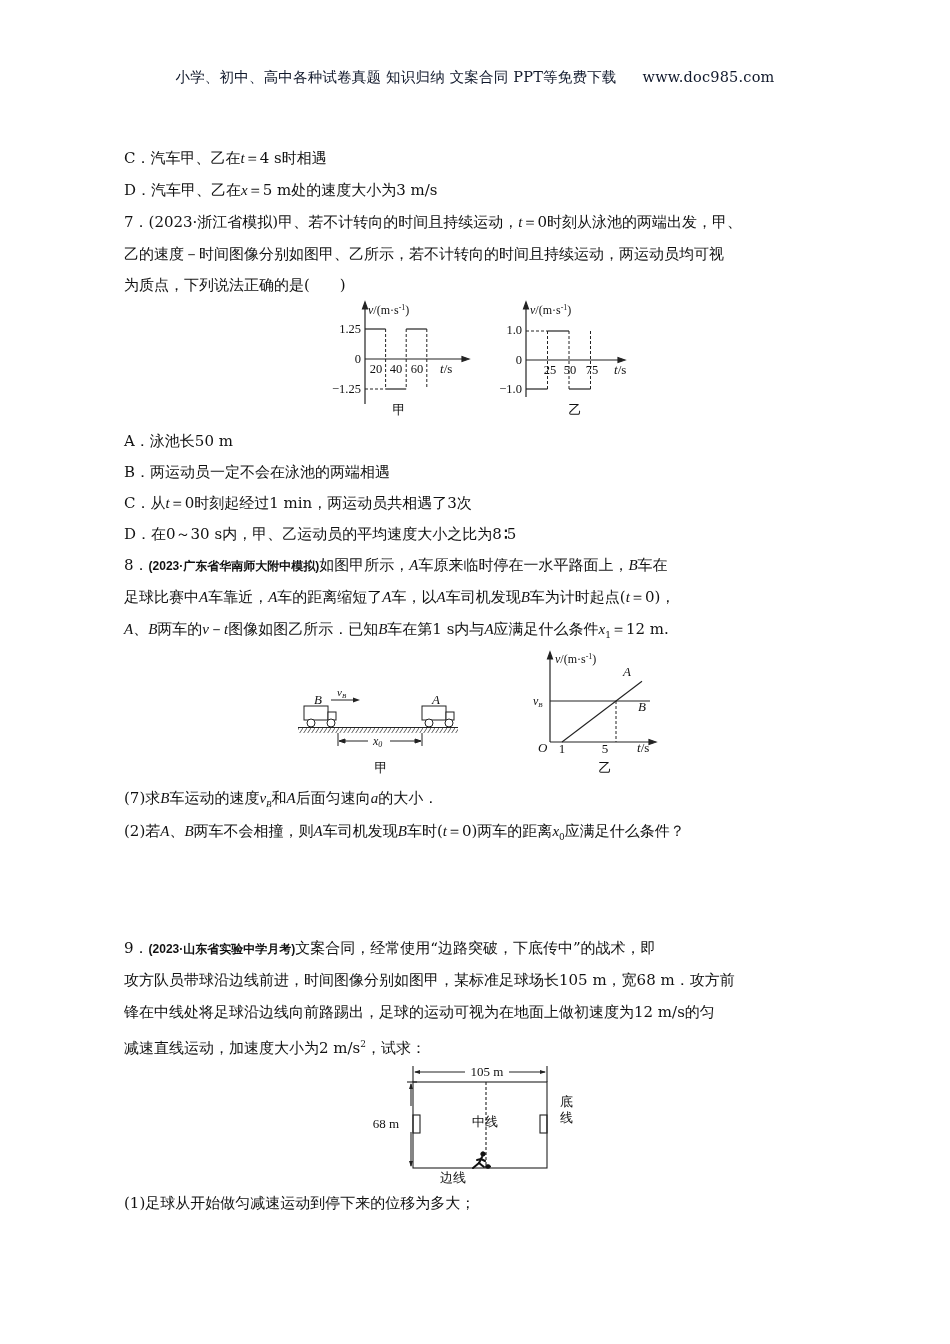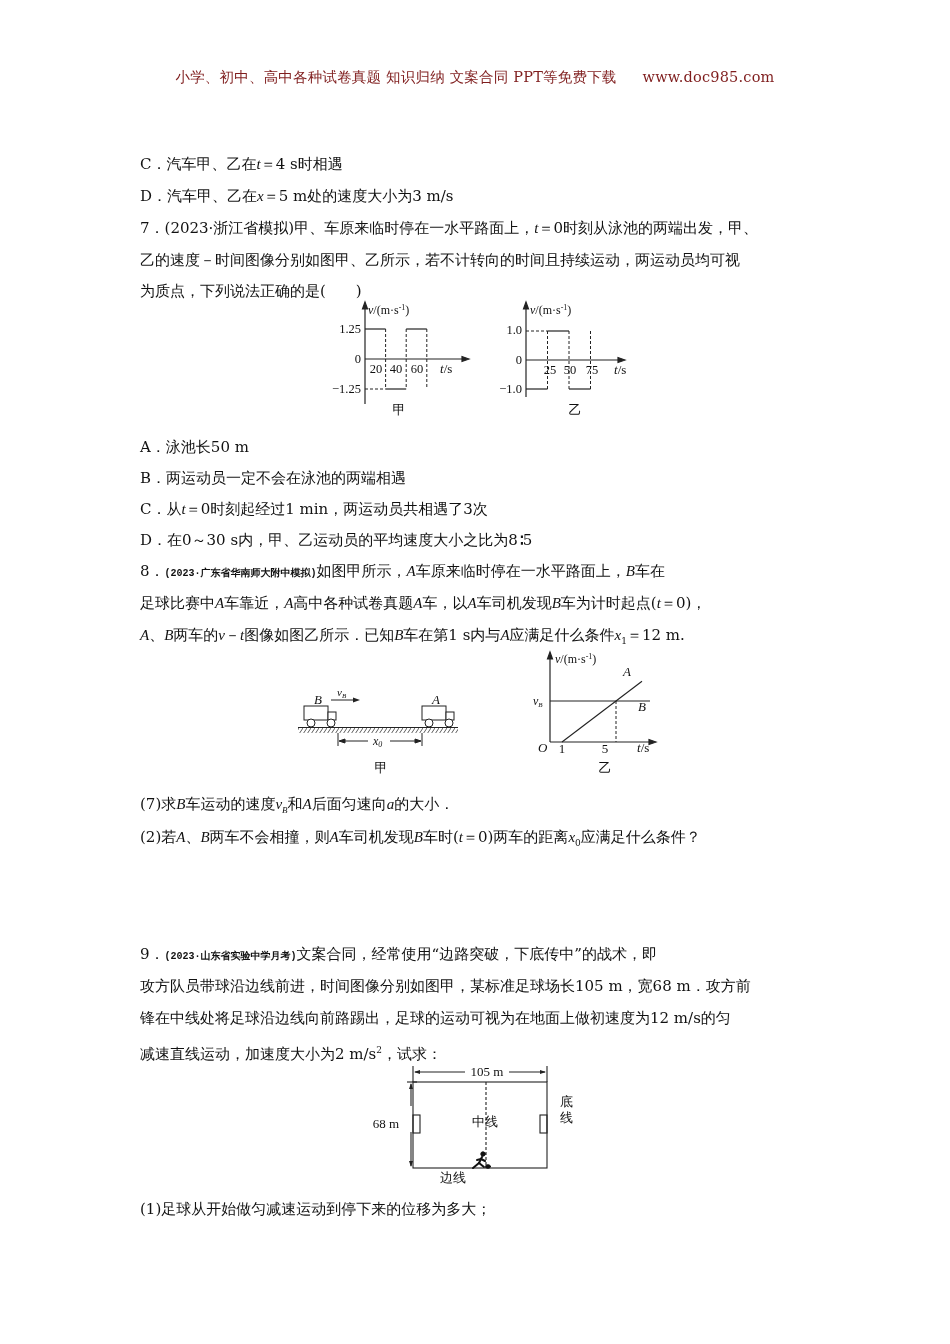--- a/index.html
+++ b/index.html
@@ -3,50 +3,50 @@
 <meta charset="utf-8">
 <style>
   html, body { margin: 0; padding: 0; background: #ffffff; }
   body {
     width: 950px; height: 1344px; position: relative; overflow: hidden;
     font-family: "DejaVu Serif", "Liberation Serif", serif;
     color: #111; font-size: 15px;
   }
   .hdr {
     position: absolute; top: 68px; left: 0; width: 950px; text-align: center;
-    font-size: 14.5px; letter-spacing: 0.2px; color: #7f1d1d;
+    font-size: 14.5px; letter-spacing: 0.2px; color: #0f172a;
   }
   .hdr .gap { display: inline-block; width: 26px; }
   .line {
-    position: absolute; left: 140px; width: 680px; white-space: nowrap;
-    font-size: 15px; line-height: 28px;
+    position: absolute; left: 124px; width: 680px; white-space: nowrap;
+    font-size: 15px; line-height: 16px;
   }
   .it { font-style: italic; font-family: "Liberation Serif", serif; }
-  .bold { font-weight: bold; font-family: Liberation Mono, monospace; font-size: 10px; }
+  .bold { font-weight: bold; font-family: Liberation Sans, sans-serif; font-size: 12px; }
   sub, sup { font-size: 9px; }
   svg { position: absolute; overflow: visible; }
   svg text { font-family: "Liberation Serif", serif; fill: #111; }
   .fig-cap { font-family: "DejaVu Serif", serif; font-size: 13px; }
 </style>
 </head>
 <body>
 
 <div class="hdr">
   <span>小学、初中、高中各种试卷真题  知识归纳  文案合同  PPT等免费下载</span><span class="gap"></span><span>www.doc985.com</span>
 </div>
 
 <div class="line" style="top:150px">
   <span>C．</span><span>汽车甲、乙在</span><span class="it">t</span><span>＝4 s时相遇</span>
 </div>
 <div class="line" style="top:182px">
   <span>D．</span><span>汽车甲、乙在</span><span class="it">x</span><span>＝5 m处的速度大小为3 m/s</span>
 </div>
 
 <div class="line" style="top:214px">
-  <span>7．</span><span>(2023·浙江省模拟)</span><span>甲、车原来临时停在一水平路面上，</span><span class="it">t</span><span>＝0时刻从泳池的两端出发，甲、</span>
+  <span>7．</span><span>(2023·浙江省模拟)</span><span>甲、若不计转向的时间且持续运动，</span><span class="it">t</span><span>＝0时刻从泳池的两端出发，甲、</span>
 </div>
 <div class="line" style="top:246px">乙的速度－时间图像分别如图甲、乙所示，若不计转向的时间且持续运动，两运动员均可视</div>
 <div class="line" style="top:277px">为质点，下列说法正确的是(　　)</div>
 
 <svg style="left:320px;top:300px" width="170" height="122">
   <g stroke="#222" stroke-width="1.2" fill="none">
     <line x1="45" y1="104" x2="45" y2="6"></line>
     <polygon points="45,2 42.5,9 47.5,9" fill="#222"></polygon>
     <line x1="45" y1="59" x2="145" y2="59"></line>
     <polygon points="149,59 142,56.5 142,61.5" fill="#222"></polygon>
@@ -102,21 +102,21 @@
 
 <div class="line" style="top:433px"><span>A．</span><span>泳池长50 m</span></div>
 <div class="line" style="top:464px"><span>B．</span><span>两运动员一定不会在泳池的两端相遇</span></div>
 <div class="line" style="top:495px"><span>C．</span><span>从</span><span class="it">t</span><span>＝0时刻起经过1 min，两运动员共相遇了3次</span></div>
 <div class="line" style="top:526px"><span>D．</span><span>在0～30 s内，甲、乙运动员的平均速度大小之比为8∶5</span></div>
 
 <div class="line" style="top:557px">
   <span>8．</span><span class="bold">(2023·广东省华南师大附中模拟)</span><span>如图甲所示，</span><span class="it">A</span><span>车原来临时停在一水平路面上，</span><span class="it">B</span><span>车在</span>
 </div>
 <div class="line" style="top:589px">
-  <span>足球比赛中</span><span class="it">A</span><span>车靠近，</span><span class="it">A</span><span>高中各种试卷真题</span><span class="it">A</span><span>车，以</span><span class="it">A</span><span>车司机发现</span><span class="it">B</span><span>车为计时起点(</span><span class="it">t</span><span>＝0)，</span>
+  <span>足球比赛中</span><span class="it">A</span><span>车靠近，</span><span class="it">A</span><span>车的距离缩短了</span><span class="it">A</span><span>车，以</span><span class="it">A</span><span>车司机发现</span><span class="it">B</span><span>车为计时起点(</span><span class="it">t</span><span>＝0)，</span>
 </div>
 <div class="line" style="top:621px">
   <span class="it">A</span><span>、</span><span class="it">B</span><span>两车的</span><span class="it">v</span><span>－</span><span class="it">t</span><span>图像如图乙所示．已知</span><span class="it">B</span><span>车在第1 s内与</span><span class="it">A</span><span>应满足什么条件</span><span class="it">x</span><sub>1</sub><span>＝12 m.</span>
 </div>
 
 <svg style="left:295px;top:680px" width="200" height="95">
   <defs>
     <pattern id="hatch" width="4" height="6" patternUnits="userSpaceOnUse">
       <line x1="0" y1="6" x2="4" y2="0" stroke="#333" stroke-width="0.8"></line>
     </pattern>

